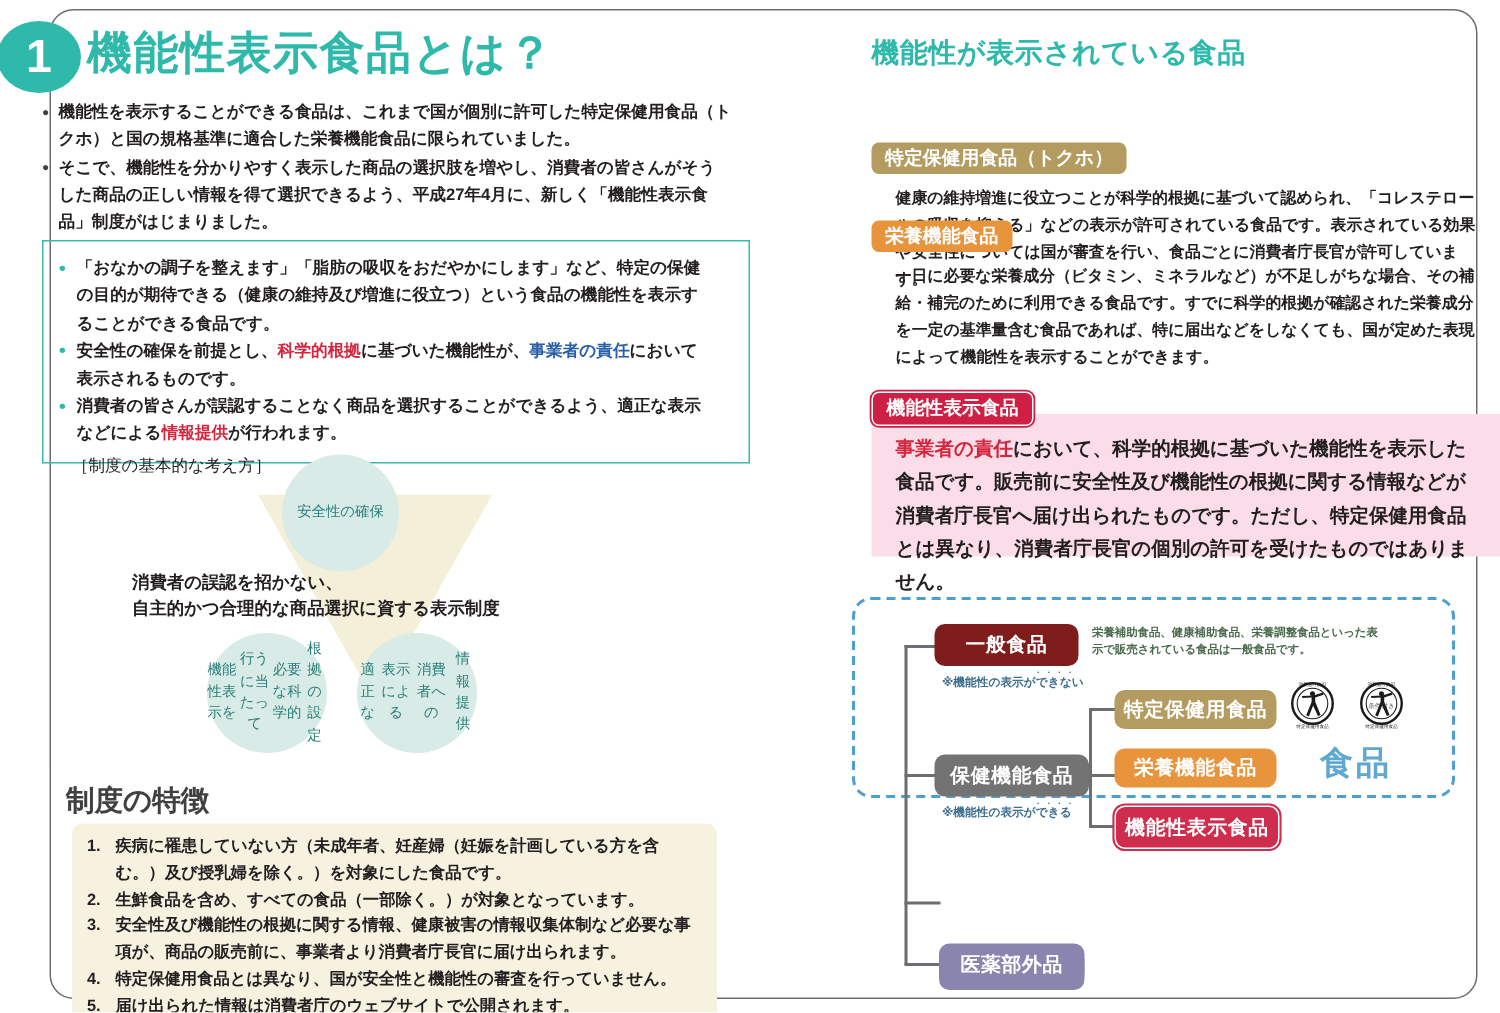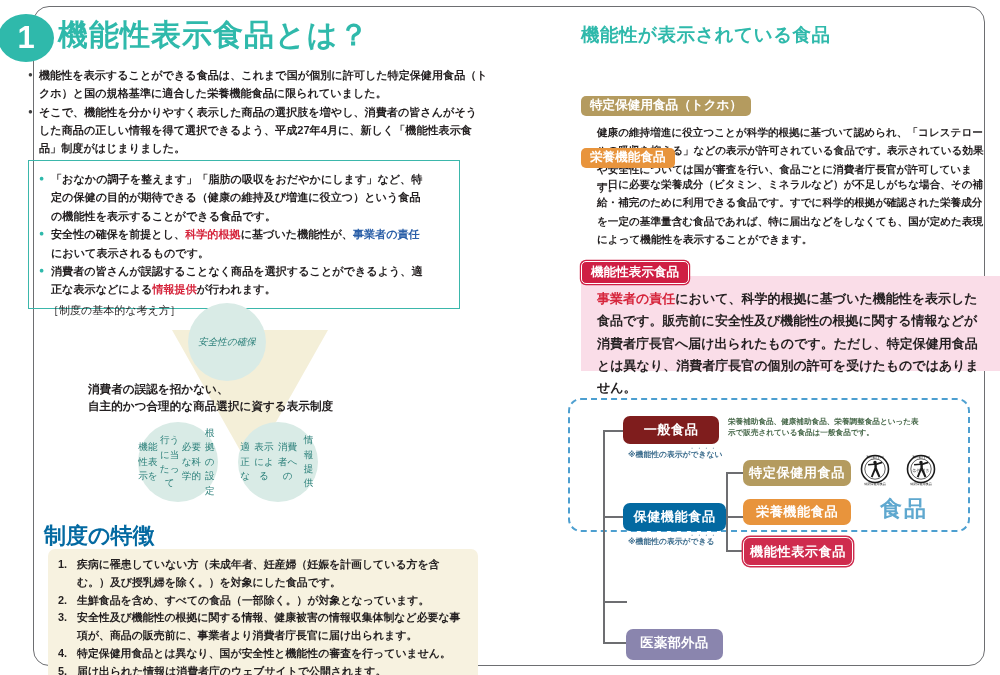--- a/index.html
+++ b/index.html
@@ -49,21 +49,21 @@
     font-size:11.1px;line-height:1.62;font-weight:700;
     color:#231f20;
   }
   .intro .li{position:relative;padding-left:11px;margin-bottom:1px;}
   .intro .li::before{
     content:"\25CF";position:absolute;left:0;top:0;
     font-size:8px;color:#3f3f3f;line-height:1.95;
   }
 
   .teal-box{
-    position:absolute;left:28px;top:160px;width:432px;
+    position:absolute;left:28px;top:160px;width:472px;
     border:1.3px solid #3bb7ab;
     box-sizing:border-box;
     padding:9px 28px 9px 10px;
     font-size:11.1px;line-height:1.66;font-weight:700;
   }
   .teal-box .li{position:relative;padding-left:12px;margin-bottom:0px;}
   .teal-box .li::before{
     content:"\25CF";position:absolute;left:0;top:0;
     font-size:8.5px;color:#2fb9ab;line-height:2;
   }
@@ -86,33 +86,33 @@
   }
   .venn .circ{
     position:absolute;
     border-radius:50%;
     background:#d9ebe6;
     display:flex;align-items:center;justify-content:center;
     text-align:center;
     color:#2a7f79;
     font-size:9.6px;line-height:1.5;font-weight:400;
   }
-  .venn .c-top{left:78px;top:3px;width:78px;height:78px;font-style:italic;}
+  .venn .c-top{left:78px;top:3px;width:78px;height:78px;}
   .venn .c-left{left:28px;top:122px;width:80px;height:80px;}
   .venn .c-right{left:128px;top:122px;width:80px;height:80px;}
   .venn .center-text{
     position:absolute;left:-22px;top:80px;width:330px;
     text-align:left;
     font-size:11.6px;font-weight:700;line-height:1.5;
     color:#231f20;
   }
 
   .features-title{
     position:absolute;left:44px;top:521px;
-    font-size:22px;font-weight:700;color:#0369a1;
+    font-size:19px;font-weight:700;color:#404040;
   }
   .cream-box{
     position:absolute;left:48px;top:549px;width:430px;
     background:#f7f2e0;
     border-radius:7px;
     box-sizing:border-box;
     padding:7px 12px 8px 10px;
     font-size:10.9px;line-height:1.63;font-weight:700;
     color:#231f20;
   }
@@ -176,21 +176,21 @@
   }
   .fbox{
     position:absolute;
     border-radius:7px;
     color:#fff;
     display:flex;align-items:center;justify-content:center;
     font-size:13.2px;font-weight:700;
     letter-spacing:.5px;
   }
   .fb-green{background:#7f1d1d;}
-  .fb-salmon{background:#0369a1;}
+  .fb-salmon{background:#737373;}
   .fb-khaki{background:#b49b5f;}
   .fb-orange{background:#e8943c;}
   .fb-crimson{background:#cf2c4e;border:1.7px solid #fff;box-shadow:0 0 0 1.4px #cf2c4e;}
   .fb-purple{background:#8a85ae;}
 
   #fb-ippan{left:55px;top:18px;width:96px;height:28px;}
   #fb-hoken{left:55px;top:105px;width:103px;height:28px;}
   #fb-tokutei{left:175px;top:62px;width:108px;height:26px;}
   #fb-eiyou{left:175px;top:101px;width:108px;height:26px;}
   #fb-kinou{left:175px;top:139px;width:108px;height:27px;}

